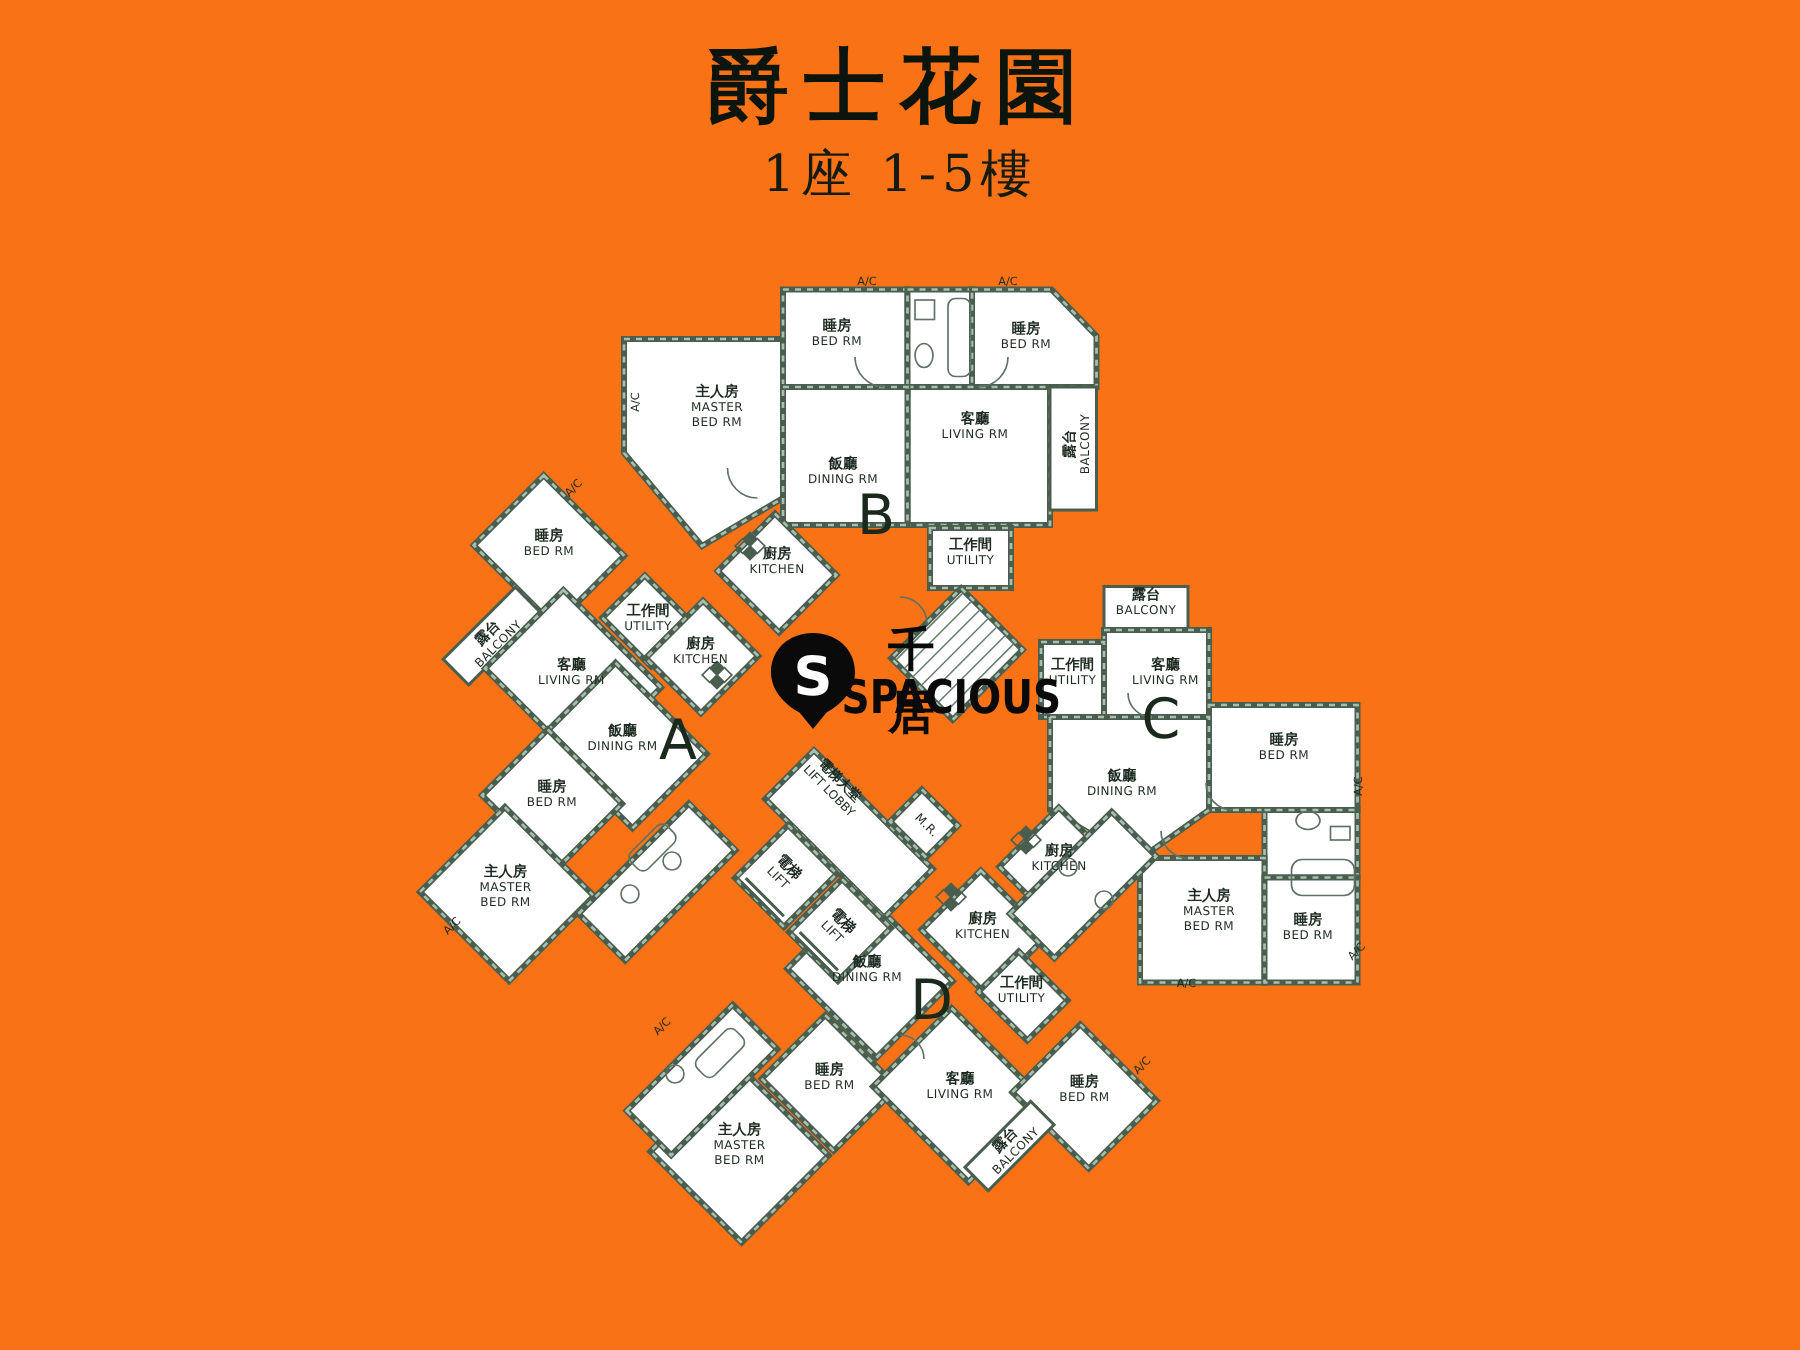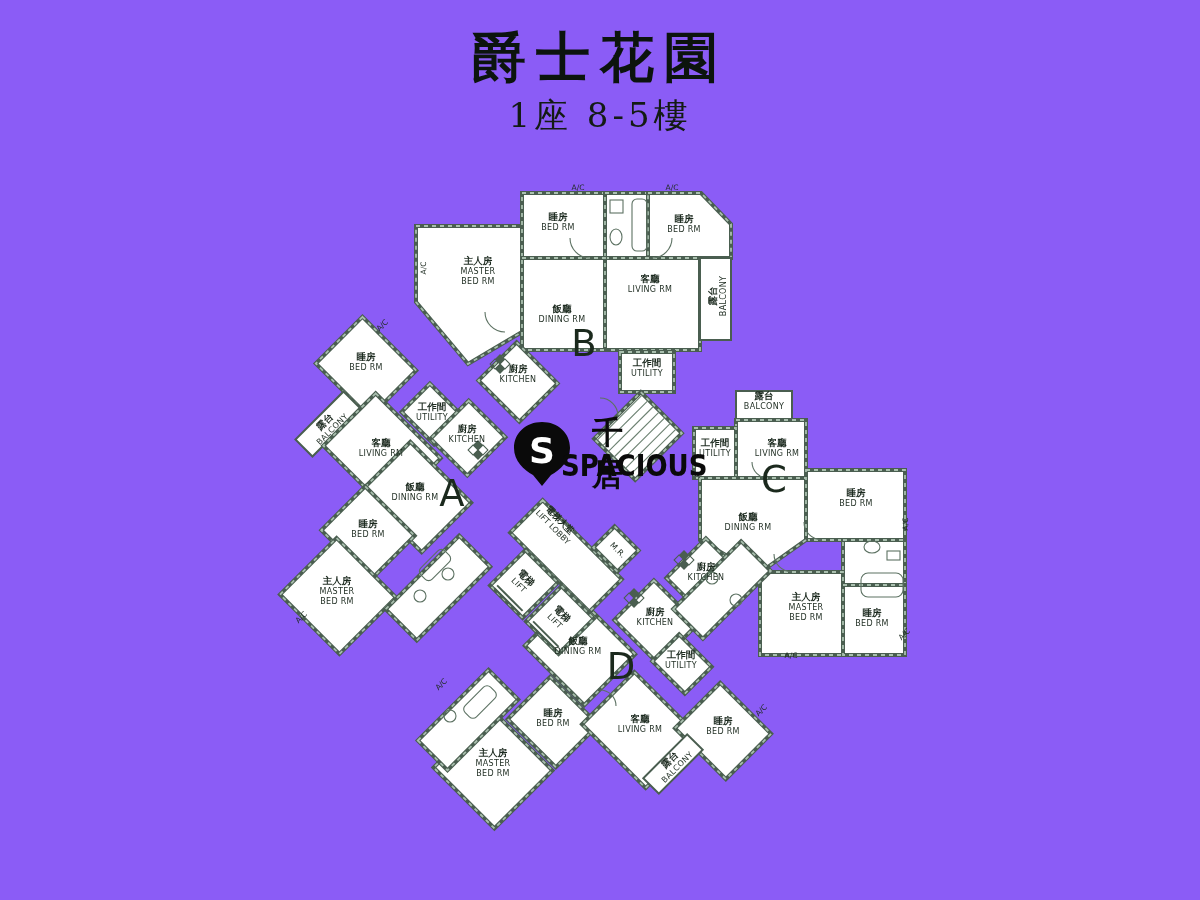--- a/index.html
+++ b/index.html
@@ -1,37 +1,37 @@
 <!DOCTYPE html>
 <html><head>
 <meta charset="utf-8">
 <style>
   html,body{margin:0;padding:0;background:#ffffff;}
-  .page{position:relative;width:1200px;height:900px;background:#8b5cf6;overflow:hidden;
+  .page{position:relative;width:1200px;height:900px;background:#f97316;overflow:hidden;
         font-family:"DejaVu Sans",sans-serif;color:#1d2b20;}
   .header{position:absolute;left:0;top:28px;width:1200px;text-align:center;pointer-events:none;}
   .title{font-family:"DejaVu Serif","Liberation Serif",serif;font-weight:700;font-size:54px;
          letter-spacing:10px;color:#0c140e;line-height:1.1;}
   .subtitle{font-family:"DejaVu Serif","Liberation Serif",serif;font-weight:500;font-size:34px;
             letter-spacing:4px;color:#131b14;margin-top:6px;}
   svg text{font-family:"DejaVu Sans",sans-serif;}
   .watermark{position:absolute;left:0;top:0;pointer-events:none;}
   .wm-zh{position:absolute;left:592px;top:412px;font-size:31px;font-weight:800;color:#0a0a0a;letter-spacing:3px;}
   .wm-en{position:absolute;left:561px;top:447px;font-size:31px;font-weight:800;color:#0a0a0a;
          letter-spacing:0px;transform:scaleX(0.84);transform-origin:left top;}
   .wm-pin{position:absolute;left:510px;top:420px;}
 </style>
 </head>
 <body>
 
 <div class="page">
 
   <div class="header">
     <div class="title">爵士花園</div>
-    <div class="subtitle">1座 8-5樓</div>
+    <div class="subtitle">1座 1-5樓</div>
   </div>
 
   <svg id="plan" width="1200" height="900" viewBox="0 0 1200 900">
 
     <g id="g-rooms">
         <polygon points="416,226 522,226 522,332 468,364 416,302" fill="#ffffff" stroke="#4a5e50" stroke-width="4"></polygon>
         <polygon points="416,226 522,226 522,332 468,364 416,302" fill="none" stroke="#a9bfae" stroke-width="1.8" stroke-dasharray="4 4"></polygon>
         <rect x="522" y="193" width="83" height="65" fill="#ffffff" stroke="#4a5e50" stroke-width="4"></rect>
         <rect x="522" y="193" width="83" height="65" fill="none" stroke="#a9bfae" stroke-width="1.8" stroke-dasharray="4 4"></rect>
         <rect x="605" y="193" width="43" height="65" fill="#ffffff" stroke="#4a5e50" stroke-width="4"></rect>

